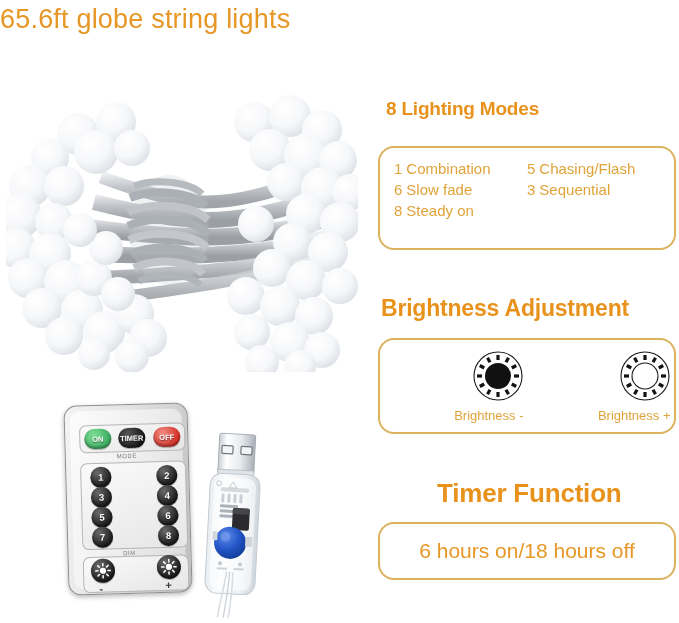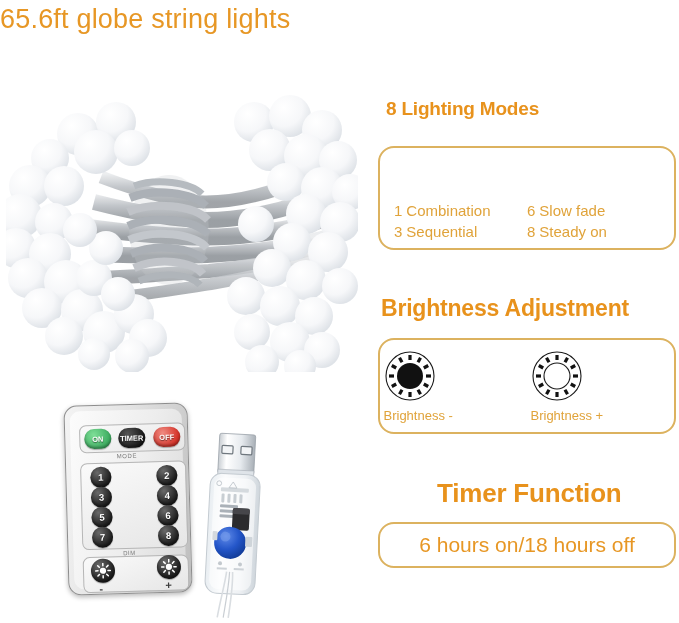--- a/index.html
+++ b/index.html
@@ -41,54 +41,53 @@
 
   
   .obox {
     position: absolute;
     border: 2px solid #dcb25f;
     border-radius: 16px;
     background: #fff;
   }
   #box-modes      { left: 378px; top: 146px; width: 298px; height: 104px; }
   #box-brightness { left: 378px; top: 338px; width: 298px; height: 96px;  }
-  #box-timer      { left: 378px; top: 522px; width: 298px; height: 46px;  }
+  #box-timer      { left: 378px; top: 522px; width: 298px; height: 58px;  }
 
   
   .modes-grid {
     position: absolute;
     left: 14px; top: 10px;
     width: 270px;
     display: grid;
     grid-template-columns: 133px 137px;
     grid-auto-rows: 21px;
     column-gap: 0px;
   }
   .mode-item {
     font-size: 15px;
     color: #e0a33a;
     white-space: nowrap;
     line-height: 21px;
-    margin-top: 42px;
   }
   .mode-item .num { margin-right: 4px; }
 
   
   .bright-row {
     position: absolute;
     left: 0; top: 0;
     width: 100%; height: 100%;
     display: flex;
     align-items: center;
     justify-content: space-around;
   }
   .bright-cell {
     display: flex;
     flex-direction: column;
-    align-items: flex-start;
+    align-items: flex-end;
     width: 140px;
   }
   .dial { position: relative; width: 52px; height: 52px; }
   .dial svg { display: block; }
   .bright-label {
     margin-top: 6px;
     font-size: 13px;
     color: #e0a33a;
     white-space: nowrap;
   }
@@ -416,20 +415,21 @@
     <path d="M27,140 C26,152 23,164 20,186" stroke="#d9dde1" stroke-width="1.6" fill="none"></path>
     <path d="M33,140 C34,152 33,166 31,186" stroke="#d9dde1" stroke-width="1.6" fill="none"></path>
     <path d="M30,140 C30,154 28,168 26,186" stroke="#c9ced3" stroke-width="1.2" fill="none"></path>
   </svg>
 
   <div class="heading" id="h-modes">8 Lighting Modes</div>
 
   <div class="obox" id="box-modes">
     <div class="modes-grid">
       <div class="mode-item"><span class="num">1</span><span>Combination</span></div>
+      <div class="mode-item"><span class="num">5</span><span>Chasing/Flash</span></div>
       <div class="mode-item"><span class="num">6</span><span>Slow fade</span></div>
       <div class="mode-item"><span class="num">3</span><span>Sequential</span></div>
       <div class="mode-item"><span class="num">8</span><span>Steady on</span></div>
     </div>
   </div>
 
   <div class="heading" id="h-brightness">Brightness Adjustment</div>
 
   <div class="obox" id="box-brightness">
     <div class="bright-row">

